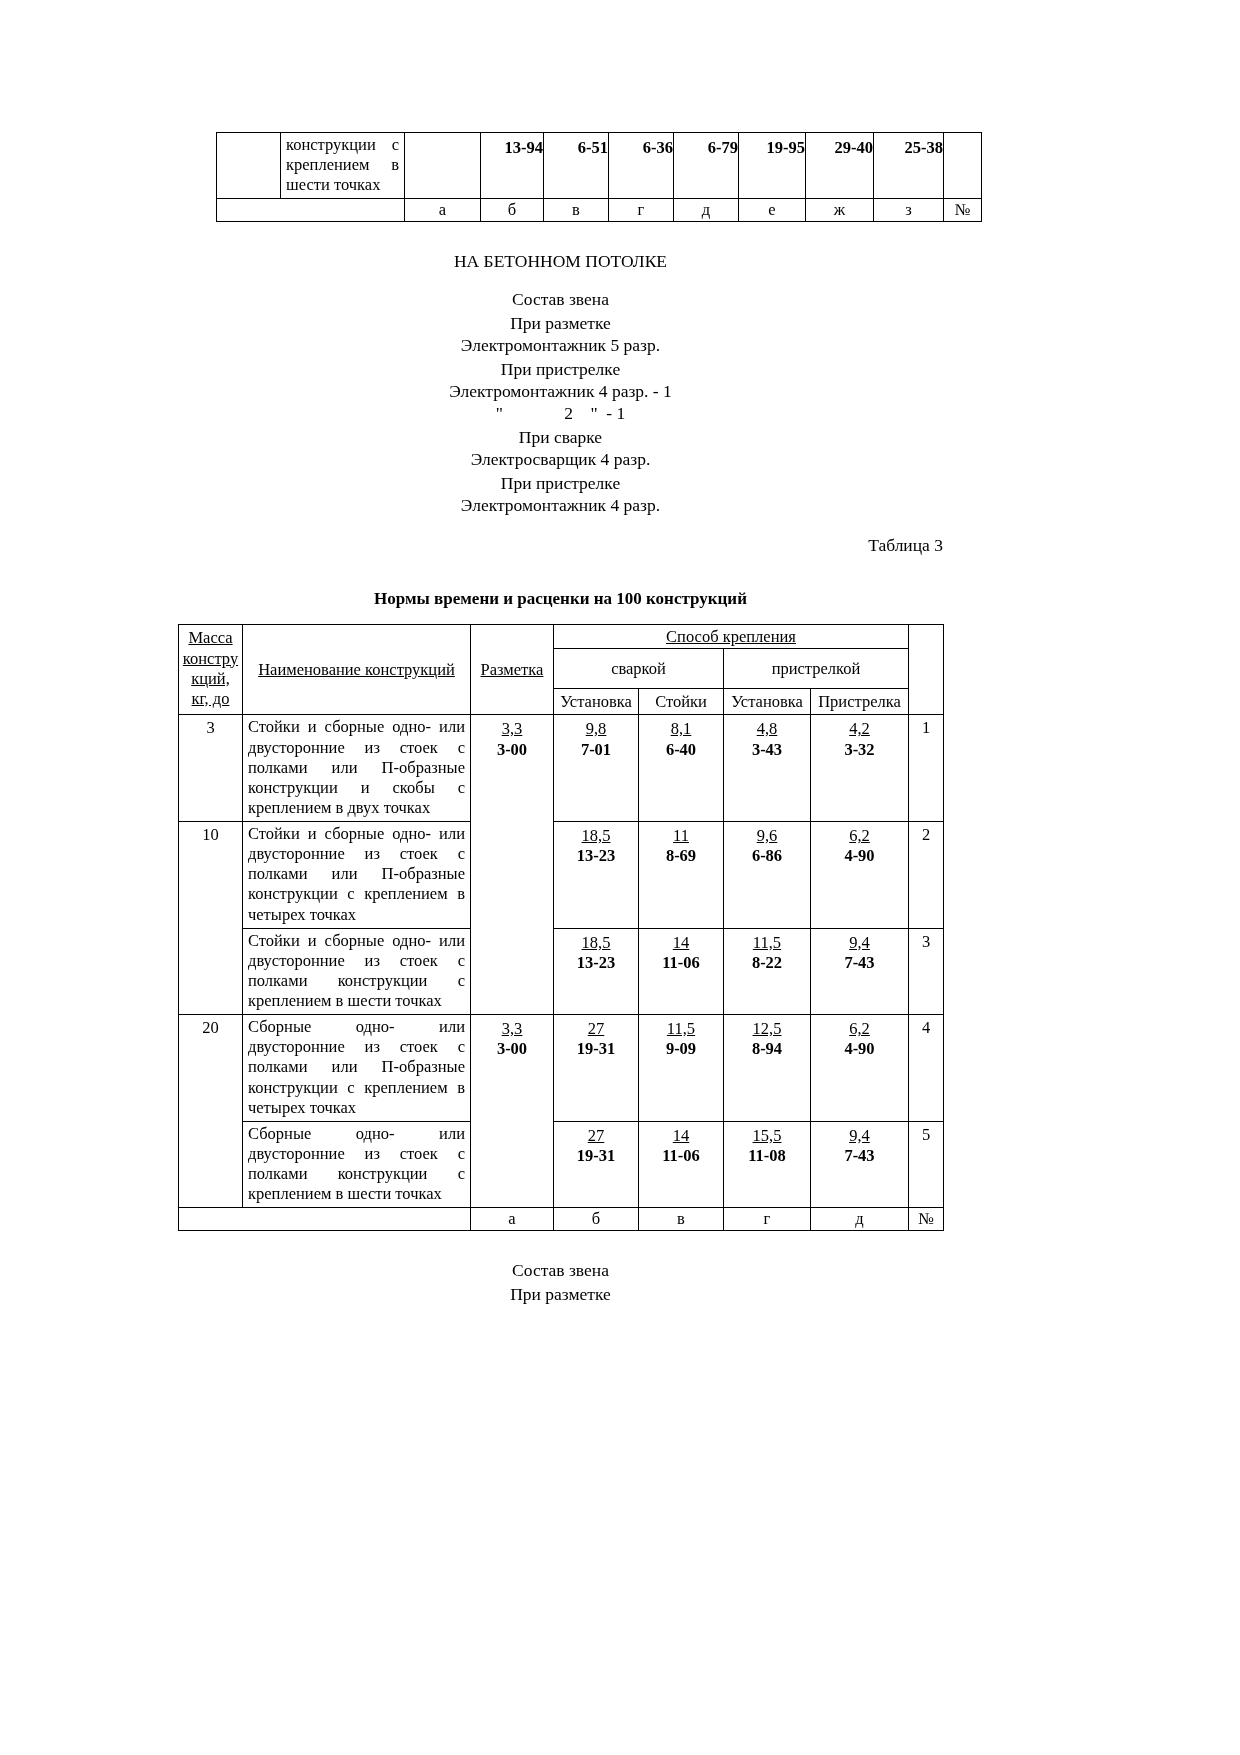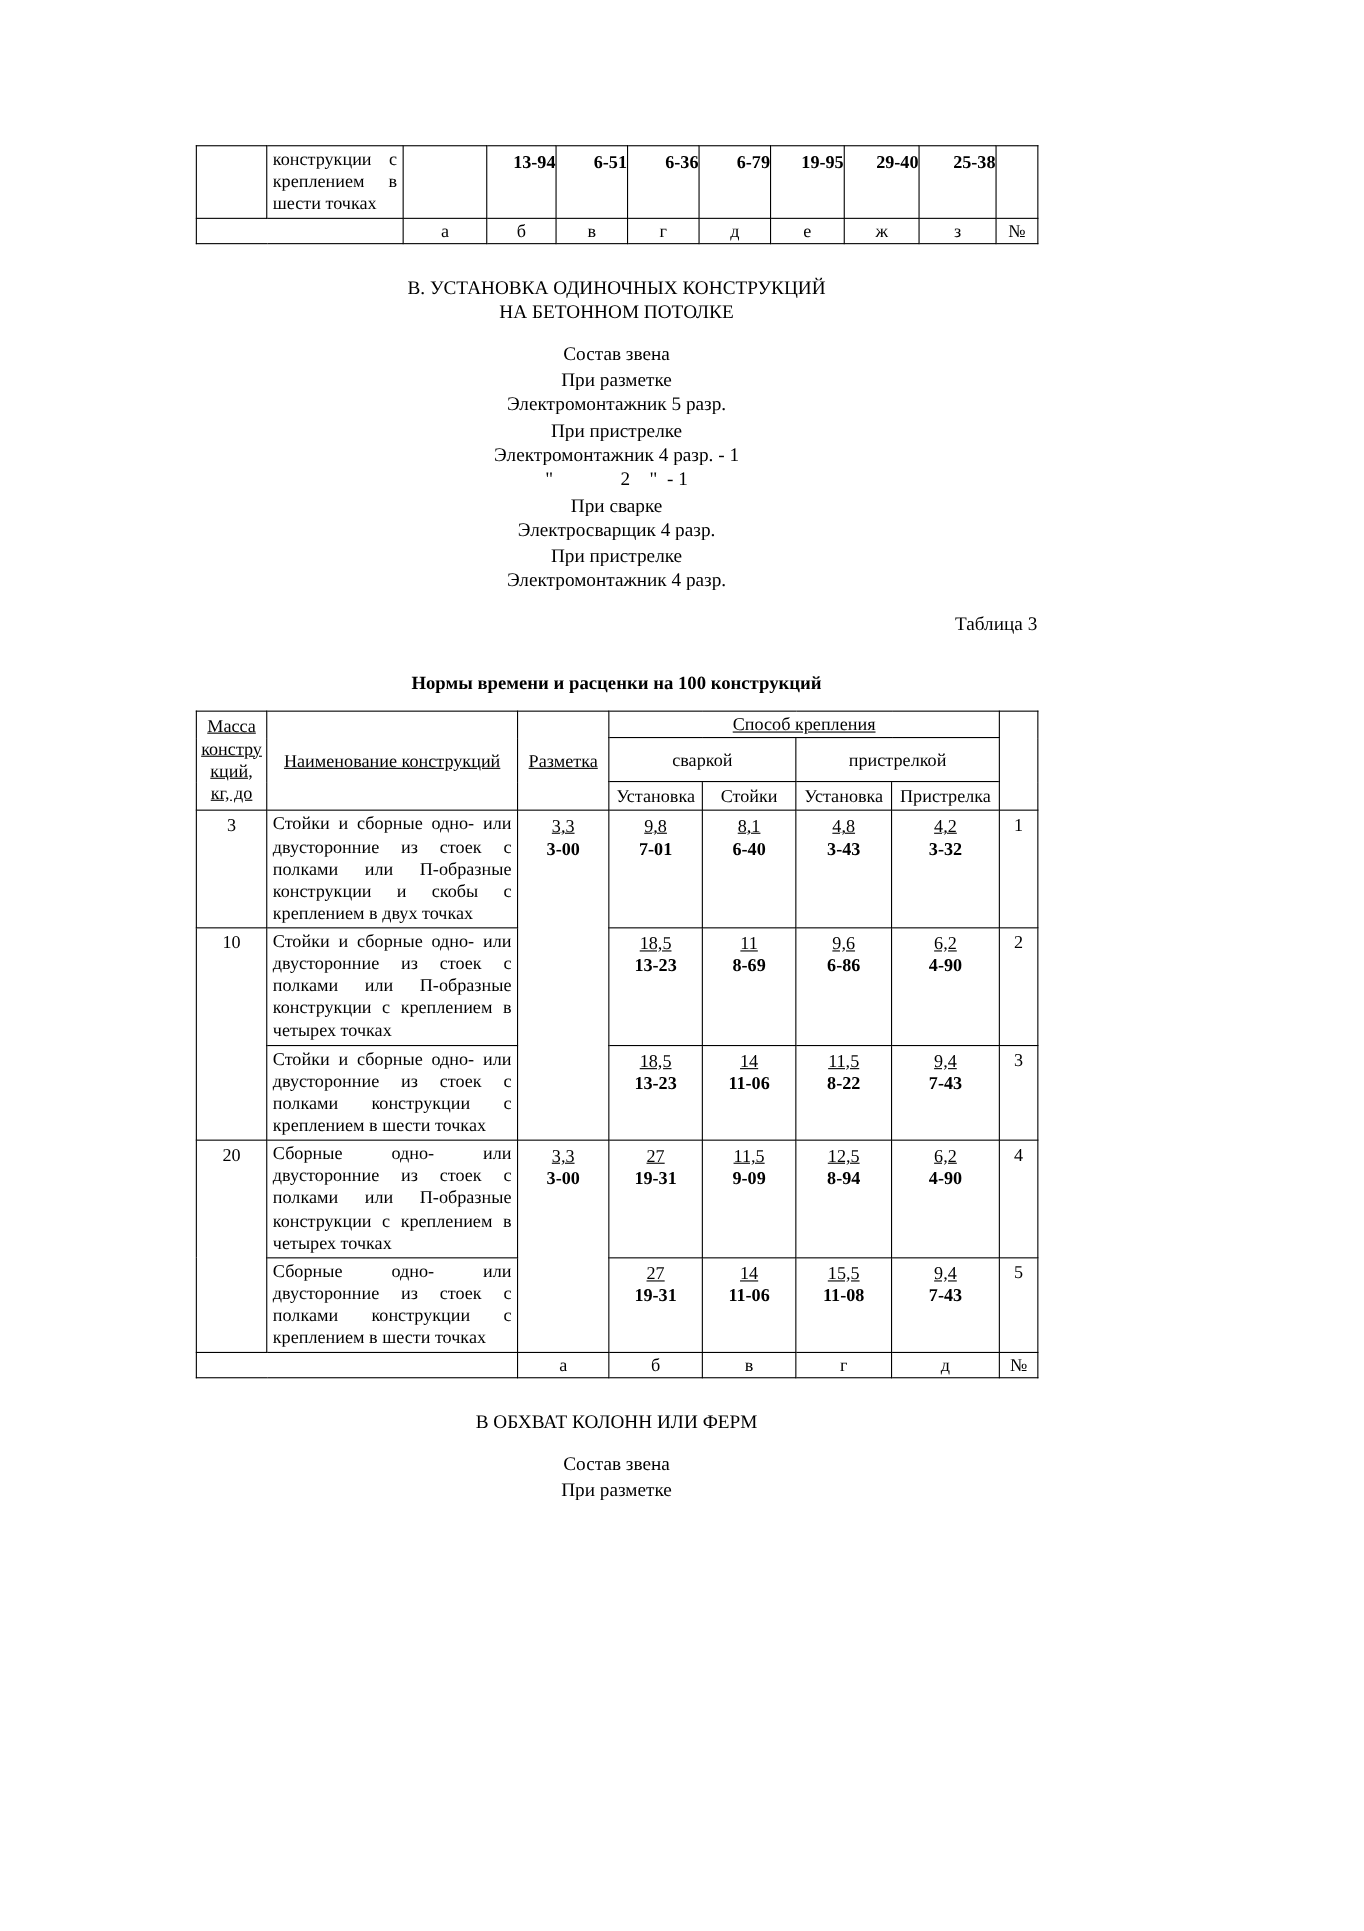--- a/index.html
+++ b/index.html
@@ -45,21 +45,21 @@
   }
   .tbl .val .u { display: block; text-decoration: underline; }
   .tbl .val .b { display: block; font-weight: bold; }
   .tbl .mass, .tbl .num { text-align: center; padding-top: 3px; }
   .tbl tr.letters td {
     height: 23px;
     text-align: center;
     vertical-align: middle;
     padding: 0;
   }
-  .top-table { margin-top: 132px; }
+  .top-table { margin-top: 132px; margin-left: 38px; }
   .top-table .txt-row td { height: 64px; }
 
   .main-table { margin-top: 14px; }
   .main-table th { text-align: center; vertical-align: middle; padding: 1px 2px; }
   .main-table .mass-h {
     vertical-align: top;
     white-space: pre-line;
     padding-top: 3px;
   }
   .main-table tr.hr1 th { height: 24px; text-decoration: underline; }
@@ -121,21 +121,20 @@
       <td>д</td>
       <td>е</td>
       <td>ж</td>
       <td>з</td>
       <td>№</td>
     </tr>
   </tbody>
     </table>
 
   <div class="center para mt-heading">
-    <div>В. УСТАНОВКА ОДИНОЧНЫХ КОНСТРУКЦИЙ</div>
     <div>НА БЕТОННОМ ПОТОЛКЕ</div>
   </div>
 
   <div class="center para italic mt-sostav">Состав звена</div>
 
   <div class="center para mt-block">
     <div>При разметке</div>
     <div class="italic">Электромонтажник 5 разр.</div>
   </div>
 
@@ -314,20 +313,19 @@
       <td>б</td>
       <td>в</td>
       <td>г</td>
       <td>д</td>
       <td>№</td>
     </tr>
   </tbody>
     </table>
 
   <div class="center para mt-heading">
-    <div>В ОБХВАТ КОЛОНН ИЛИ ФЕРМ</div>
   </div>
 
   <div class="center para italic mt-sostav">Состав звена</div>
 
   <div class="center para mt-block">При разметке</div>
 
 </div>
 
 </body></html>

